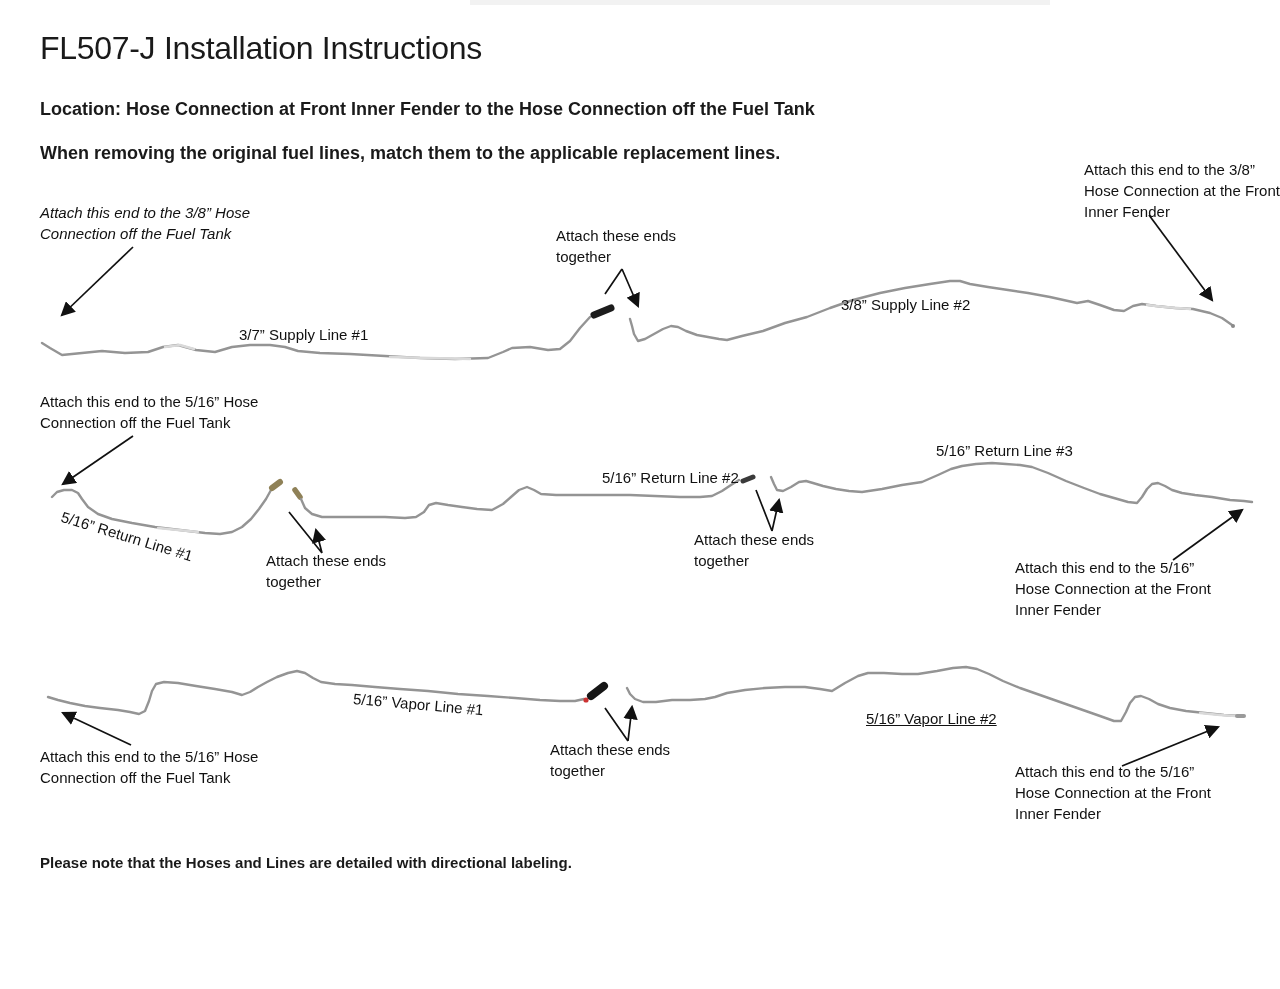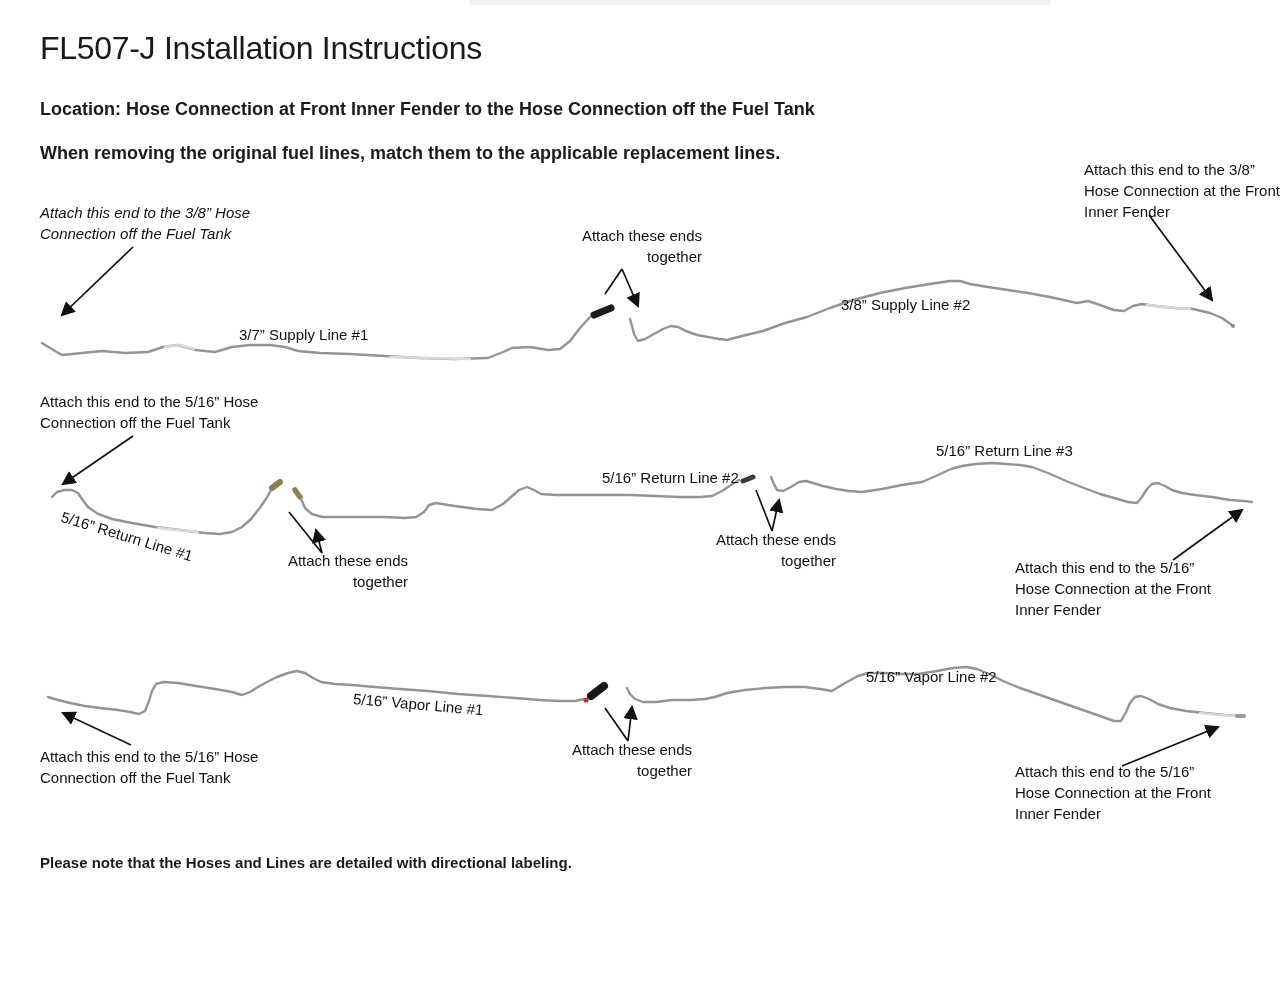--- a/index.html
+++ b/index.html
@@ -4,21 +4,21 @@
 <style>
   html,body{margin:0;padding:0;background:#ffffff;}
   body{width:1280px;height:989px;position:relative;font-family:"Liberation Sans","DejaVu Sans",sans-serif;color:#1a1a1a;}
   .sheet{position:absolute;inset:0;background:#fff;overflow:hidden;}
   .top-strip{position:absolute;left:470px;top:0;width:580px;height:5px;background:#f2f2f2;}
   .title{position:absolute;left:40px;top:30px;font-size:32px;font-weight:400;letter-spacing:-0.3px;white-space:nowrap;}
   .subhead{position:absolute;left:40px;font-size:18px;font-weight:700;white-space:nowrap;}
   .subhead.location{top:99px;}
   .subhead.removing{top:143px;}
   .callout{position:absolute;font-size:15px;line-height:21px;color:#111;}
-  .callout.center{text-align:right;}
+  .callout.center{text-align:left;}
   .linelabel{position:absolute;font-size:15px;color:#111;white-space:nowrap;}
   .rot17{transform:rotate(17deg);transform-origin:left top;}
   .rot5{transform:rotate(5deg);transform-origin:left top;}
   .footnote{position:absolute;left:40px;top:851px;font-size:15px;font-weight:700;line-height:23px;}
   svg.diagram{position:absolute;left:0;top:0;width:1280px;height:989px;}
   .tube{fill:none;stroke:#949494;stroke-width:2.4;stroke-linejoin:round;stroke-linecap:round;}
   .tube-light{fill:none;stroke:#d9d9d9;stroke-width:2.4;stroke-linejoin:round;stroke-linecap:round;}
   .arrow{fill:none;stroke:#111;stroke-width:1.7;}
 </style>
 </head>
@@ -142,19 +142,19 @@
     <div>Hose Connection at the Front</div>
     <div>Inner Fender</div>
   </div>
 
   <div class="linelabel" style="left:239px;top:326px;">3/7” Supply Line #1</div>
   <div class="linelabel" style="left:841px;top:296px;text-align:right;">3/8” Supply Line #2</div>
   <div class="linelabel rot17" style="left:64px;top:508px;">5/16” Return Line #1</div>
   <div class="linelabel" style="left:556px;top:469px;margin-left:46px;">5/16” Return Line #2</div>
   <div class="linelabel" style="left:936px;top:442px;">5/16” Return Line #3</div>
   <div class="linelabel rot5" style="left:354px;top:690px;">5/16” Vapor Line #1</div>
-  <div class="linelabel" style="left:866px;top:668px;">5/16” Vapor Line #2</div>
+  <div class="linelabel" style="left:866px;top:710px;text-decoration:underline;">5/16” Vapor Line #2</div>
 
   <div class="footnote">
     <div>Please note that the Hoses and Lines are detailed with directional labeling.</div>
   </div>
 
 </div>
 
 </body></html>

